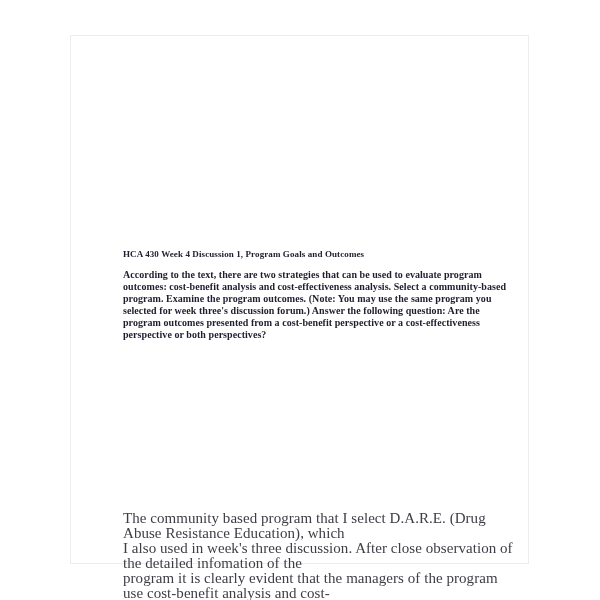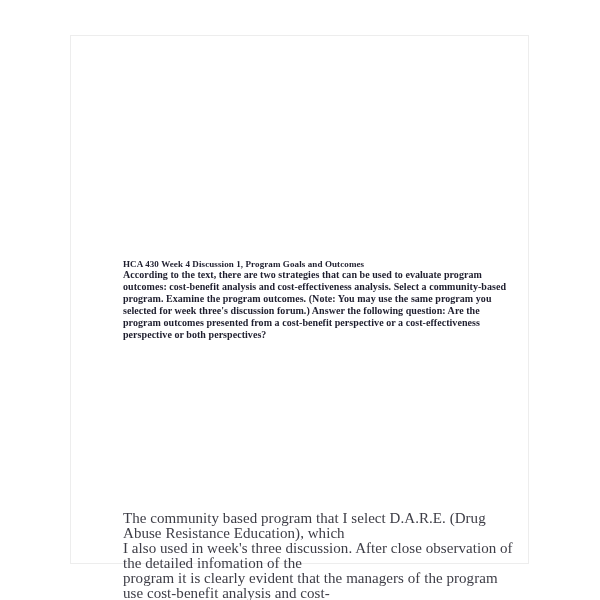--- a/index.html
+++ b/index.html
@@ -20,21 +20,21 @@
   .doc-page{
     position:absolute;
     left:70px; top:35px;
     width:459px; height:529px;
     background:var(--page-bg);
     border:1px solid var(--page-border);
     box-sizing:border-box;
   }
   .doc-title{
     position:absolute;
-    left:52px; top:222px;
+    left:52px; top:212px;
     font-size:9px;
     font-weight:bold;
     color:var(--text-bold);
     white-space:pre-line;
     line-height:13px;
     letter-spacing:0.1px;
   }
   .doc-prompt{
     position:absolute;
     left:52px; top:233px;

